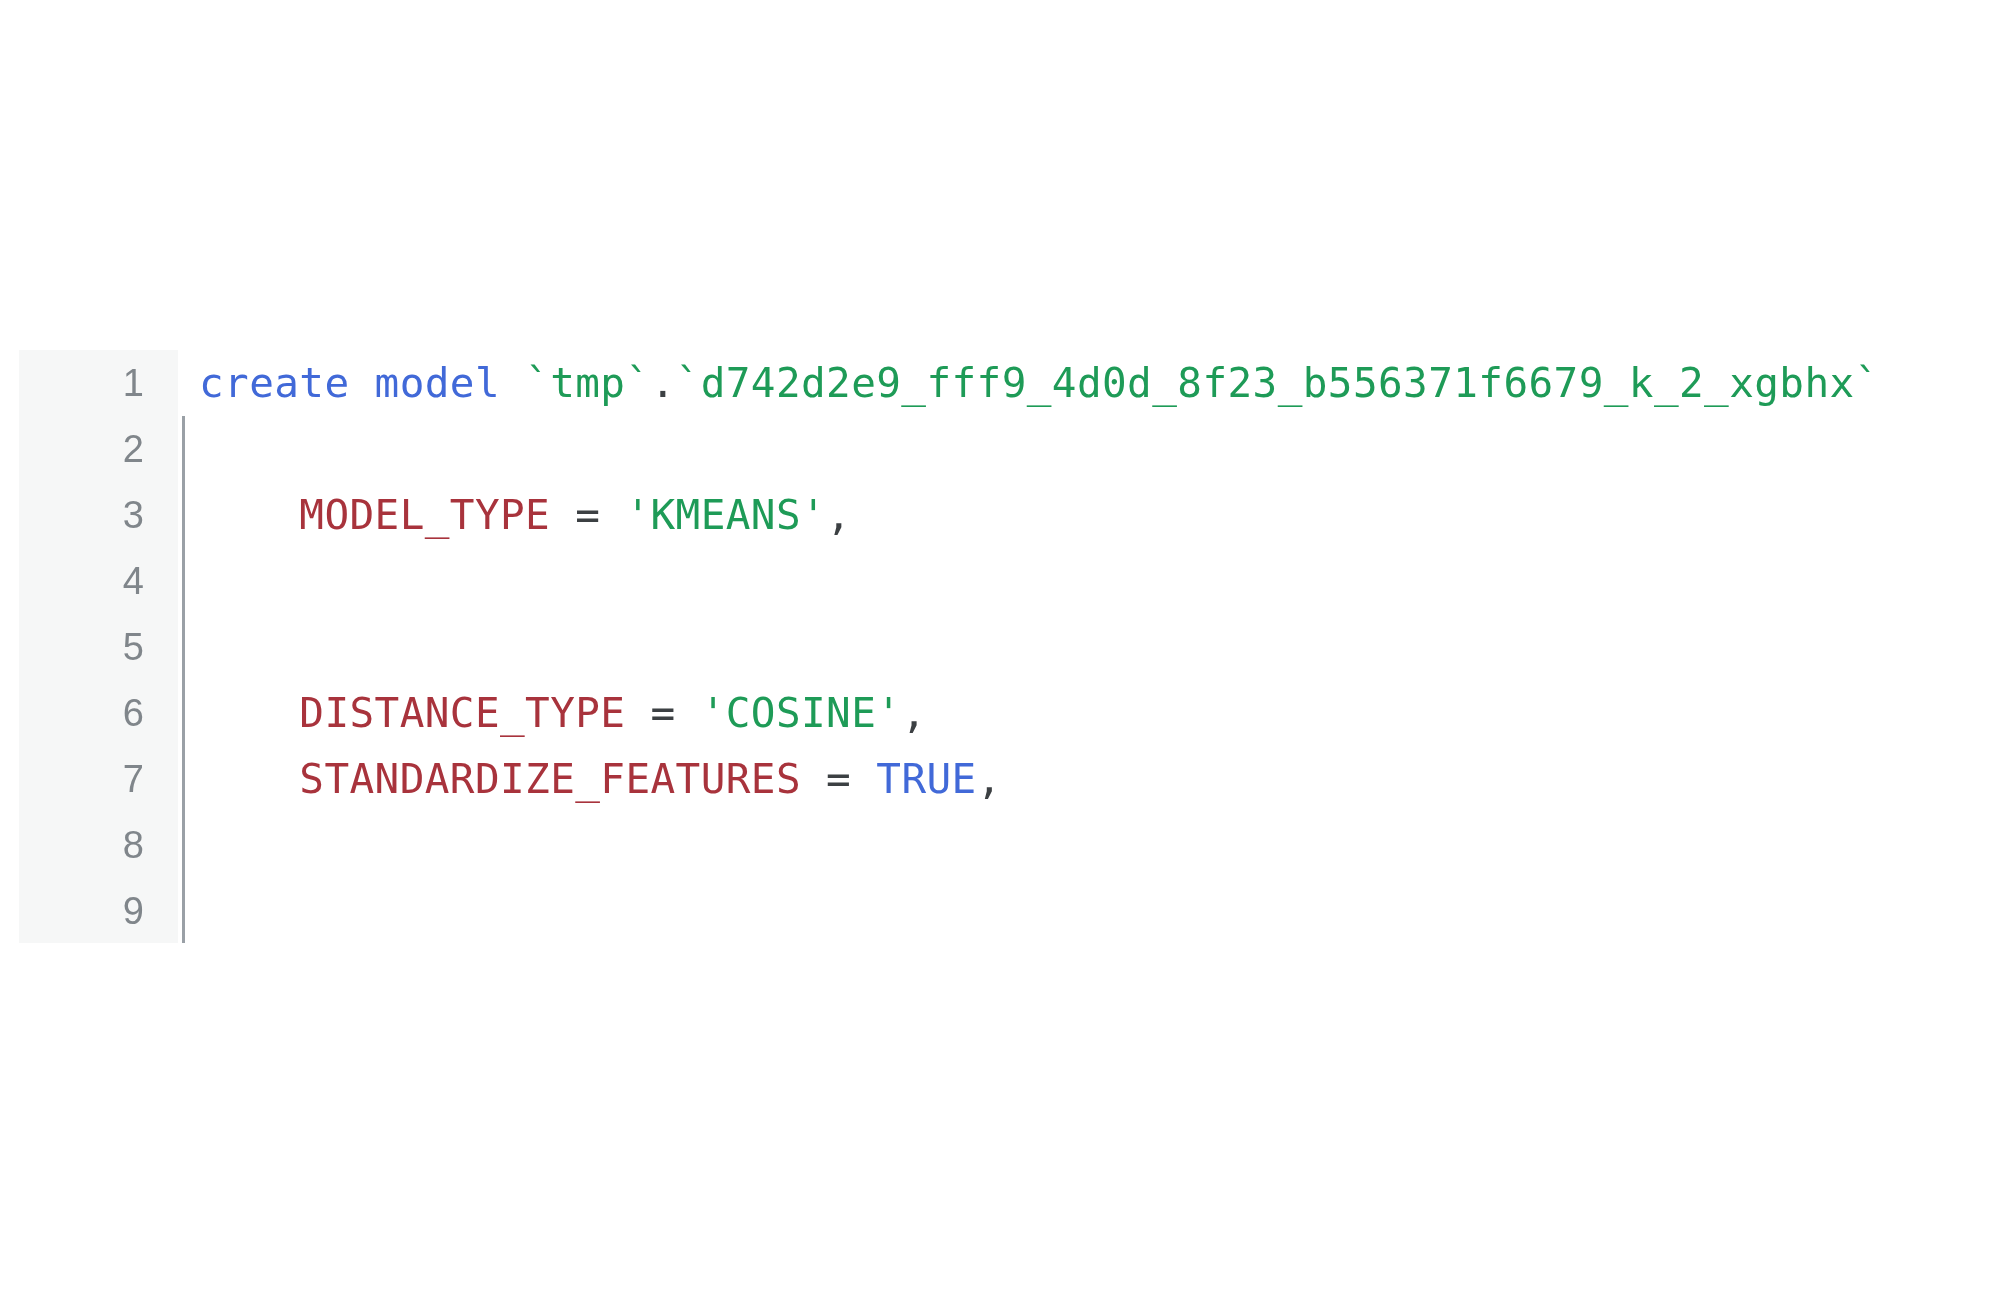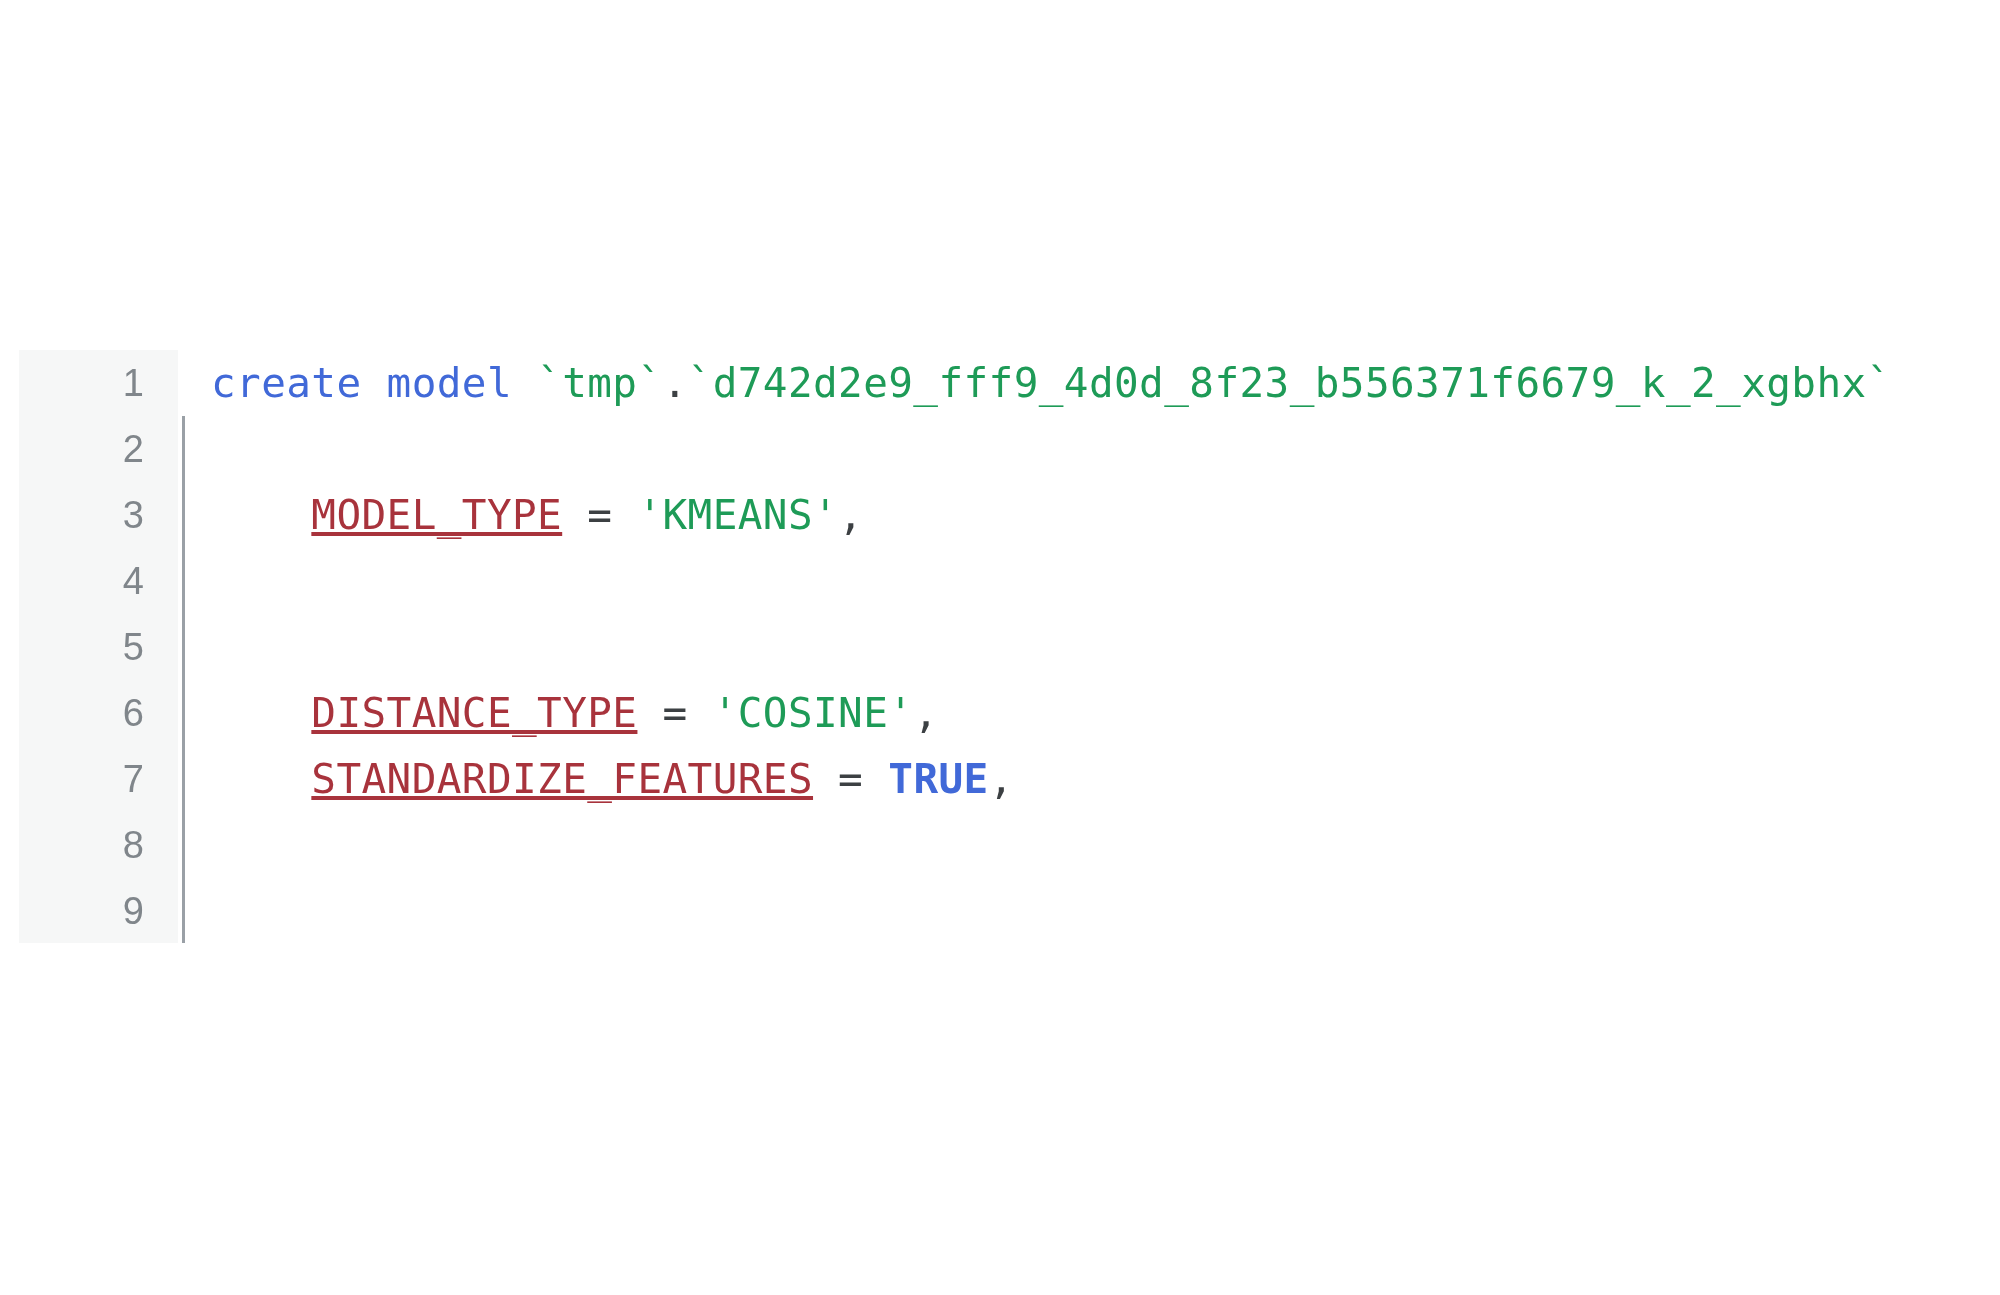--- a/index.html
+++ b/index.html
@@ -70,31 +70,31 @@
     width: 125px;
     text-align: right;
     color: #80868b;
     font-size: 38px;
     font-family: "Liberation Sans", sans-serif;
     letter-spacing: 0;
   }
 
   .code {
     position: absolute;
-    left: 192px;
+    left: 180px;
     top: 0;
     white-space: pre;
   }
 
   
   .tok-keyword { color: #4169d8; }
   .tok-string  { color: #1e9b57; }
-  .tok-option  { color: #a8333c; text-decoration: underline; }
+  .tok-option  { color: #a8333c; }
   .tok-number  { color: #f0603a; }
-  .tok-bool    { color: #4169d8; font-weight: bold; }
+  .tok-bool    { color: #4169d8; }
   .tok-plain   { color: #3c4043; }
   .tok-punct   { color: #3c4043; }
 </style>
 </head>
 <body>
 
 <div id="code-viewer">
   <div class="gutter"></div>
   <div class="indent-guide"></div>
   <div class="lines" id="lines-container">

